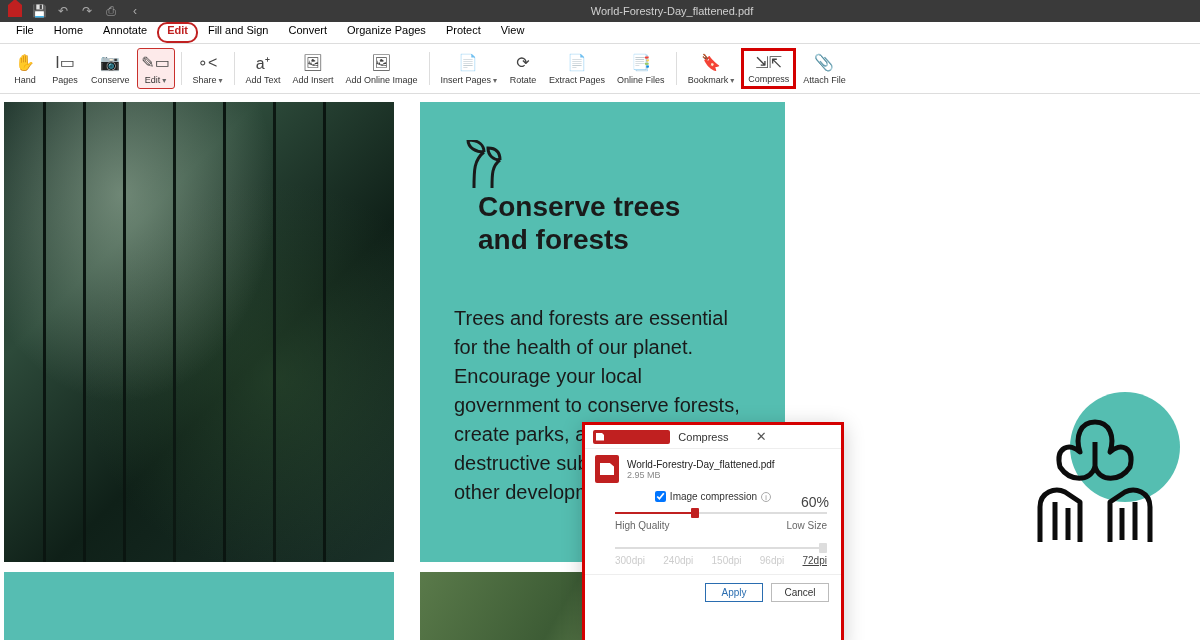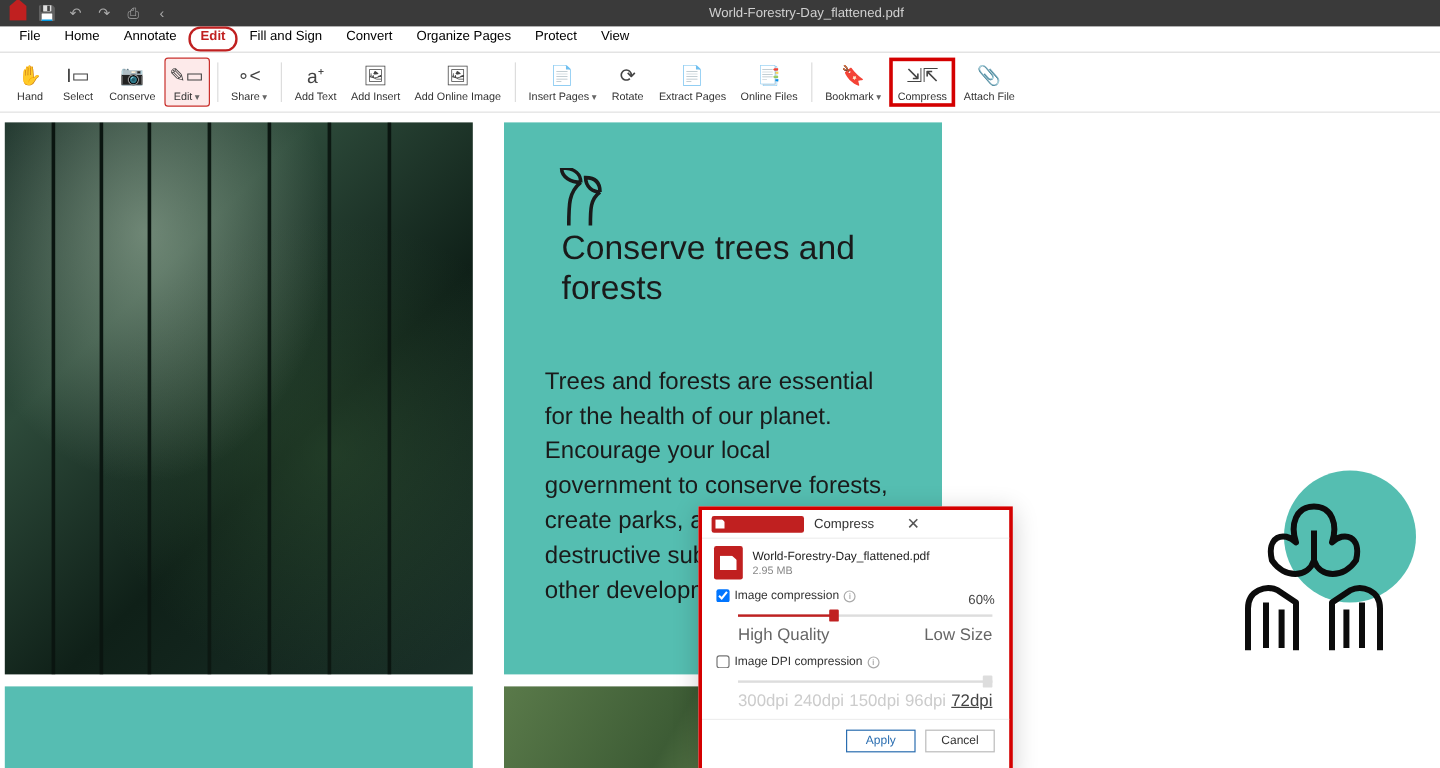--- a/index.html
+++ b/index.html
@@ -27,21 +27,21 @@
   
   .doc-left { position:absolute; left:4px; top:8px; width:390px; height:460px; background: linear-gradient(135deg, #1a3028 0%, #2d4a3a 30%, #0f2018 60%, #1a3028 100%); overflow:hidden; }
   .doc-left::before { content:''; position:absolute; inset:0; background: radial-gradient(ellipse at 30% 20%, rgba(180,200,180,0.5), transparent 40%), radial-gradient(ellipse at 70% 60%, rgba(60,100,60,0.4), transparent 50%); }
   .doc-left::after { content:''; position:absolute; left:10%; top:0; width:3px; height:100%; background:#0a1510; box-shadow: 40px 0 0 #0a1510, 80px 0 0 #0a1510, 130px 0 0 #0c1812, 180px 0 0 #0a1510, 230px 0 0 #0c1812, 280px 0 0 #0a1510; }
   
   .doc-left2 { position:absolute; left:4px; top:478px; width:390px; height:70px; background:#56bdb2; }
   
   .doc-mid { position:absolute; left:420px; top:8px; width:365px; height:460px; background:#55beb1; padding: 38px 34px; }
   .doc-mid .leaf-icon { width:60px; height:50px; display:inline-block; vertical-align:top; }
   .doc-mid .leaf-icon svg { width:100%; height:100%; }
-  .doc-mid h2 { display:inline-block; font-size:28px; font-weight:400; color:#1a1a1a; line-height:1.18; margin-left: 14px; vertical-align:top; width: 250px; }
+  .doc-mid h2 { display:inline-block; font-size:28px; font-weight:700; color:#1a1a1a; line-height:1.18; margin-left: 24px; vertical-align:top; width: 250px; }
   .doc-mid p { margin-top: 48px; font-size:20px; color:#1a1a1a; line-height:1.45; }
   
   .doc-mid2 { position:absolute; left:420px; top:478px; width:365px; height:70px; background: linear-gradient(120deg, #5a7a4a 0%, #3d5c35 40%, #7a9960 70%, #4a6a40 100%); }
   
   .doc-right { position:absolute; left:820px; top:8px; width:380px; height:540px; background:#fff; padding: 40px 20px 0 90px; }
   .doc-right h1 { font-size:54px; font-weight:900; letter-spacing: 2px; color:#0c0c0c; }
   .doc-right .circle { position:absolute; left:250px; top:290px; width:110px; height:110px; background:#55beb1; border-radius:50%; }
   .doc-right .hands { position:absolute; left:200px; top:310px; width:150px; height:130px; }
   .doc-right .hands svg { width:100%; height:100%; }
   .doc-right .caption { position:absolute; left:120px; top:508px; font-size:18px; color:#1a1a1a; }
@@ -51,31 +51,31 @@
   .dialog .dlg-title .app-ic { width:14px; height:14px; background:#c02020; border-radius:2px; margin-right:8px; position:relative; }
   .dialog .dlg-title .app-ic::after { content:''; position:absolute; left:3px; top:3px; width:8px; height:8px; background:#fff; clip-path: polygon(0 0, 70% 0, 100% 30%, 100% 100%, 0 100%); }
   .dialog .dlg-title span { flex:1; font-size:11px; }
   .dialog .dlg-title .close { font-size:13px; color:#555; cursor:pointer; }
   .dialog .file-row { display:flex; align-items:center; padding: 6px 10px; }
   .dialog .file-row .file-ic { width:24px; height:28px; background:#c02020; border-radius:2px; margin-right:8px; position:relative; }
   .dialog .file-row .file-ic::after { content:''; position:absolute; left:5px; top:8px; width:14px; height:12px; background:#fff; clip-path: polygon(0 0, 70% 0, 100% 30%, 100% 100%, 0 100%); }
   .dialog .file-row .fname { font-size:10px; color:#222; }
   .dialog .file-row .fsize { font-size:9px; color:#888; }
   .dialog .desc { padding: 2px 12px 6px; font-size:9px; color:#666; }
-  .dialog .chk-row { padding: 2px 12px; font-size:10px; display:flex; align-items:center; gap:4px; }
+  .dialog .chk-row { padding: 2px 12px; font-size:10px; display:flex; align-items:center; gap:4px;justify-content:center; }
   .dialog .chk-row input { width:11px; height:11px; }
   .dialog .info-i { display:inline-block; width:10px; height:10px; border:1px solid #aaa; border-radius:50%; font-size:7px; text-align:center; line-height:9px; color:#888; }
   .dialog .slider-wrap { padding: 2px 14px 2px 30px; }
   .dialog .slider { position:relative; height:14px; }
   .dialog .slider .track { position:absolute; top:6px; left:0; right:0; height:2px; background:#ddd; }
   .dialog .slider.active .track-fill { position:absolute; top:6px; left:0; width:38%; height:2px; background:#c02020; }
   .dialog .slider.active .thumb { position:absolute; top:2px; left:36%; width:8px; height:10px; background:#c02020; border-radius:1px; }
   .dialog .slider.inactive .thumb { position:absolute; top:2px; right:0; width:8px; height:10px; background:#ddd; border-radius:1px; }
-  .dialog .slider .val-right { position:absolute; top:0; right:-2px; font-size:11px; color:#444; transform:translateY(-12px); }
-  .dialog .slider-labels { display:flex; justify-content:space-between; font-size:14px; color:#666; padding: 0 0 6px; }
+  .dialog .slider .val-right { position:absolute; top:0; right:-2px; font-size:14px; color:#444; transform:translateY(-12px); }
+  .dialog .slider-labels { display:flex; justify-content:space-between; font-size:10px; color:#666; padding: 0 0 6px; }
   .dialog .slider-labels.disabled span { color:#ccc; }
   .dialog .slider-labels.disabled span:last-child { color:#444;text-decoration:underline; }
   .dialog .dlg-foot { display:flex; justify-content:flex-end; gap:8px; padding: 8px 12px; border-top:1px solid #eee; }
   .dialog .btn { min-width:58px; padding:3px 10px; font-size:10px; border:1px solid #bbb; background:#fff; cursor:pointer; text-align:center; }
   .dialog .btn.primary { border-color:#2a6db0; color:#2a6db0; }
 </style>
 </head>
 <body>
 
 <div class="titlebar">
@@ -100,21 +100,21 @@
   <span class="menu-item">View</span>
 </div>
 
 <div class="toolbar">
   <div class="tool">
       <span class="ticon">✋</span>
       <span>Hand</span>
     </div>
   <div class="tool">
       <span class="ticon">I▭</span>
-      <span>Select</span>
+      <span>Pages</span>
     </div>
   <div class="tool">
       <span class="ticon">📷</span>
       <span>Conserve</span>
     </div>
   <div class="tool selected">
       <span class="ticon">✎▭</span>
       <span class="drop">Edit</span>
     </div>
   <div class="sep"></div>
@@ -224,25 +224,20 @@
         <span class="val-right">60%</span>
         <div class="track"></div>
           <div class="track-fill"></div>
           <div class="thumb"></div>
       </div>
       <div class="slider-labels">
         <span>High Quality</span>
         <span>Low Size</span>
       </div>
     </div>
-    <div class="chk-row">
-      <input type="checkbox" style="">
-      <span>Image DPI compression</span>
-      <span class="info-i">i</span>
-    </div>
     <div class="slider-wrap">
       <div class="slider inactive">
         <div class="track"></div>
           <div class="thumb"></div>
       </div>
       <div class="slider-labels disabled">
         <span>300dpi</span>
         <span>240dpi</span>
         <span>150dpi</span>
         <span>96dpi</span>

